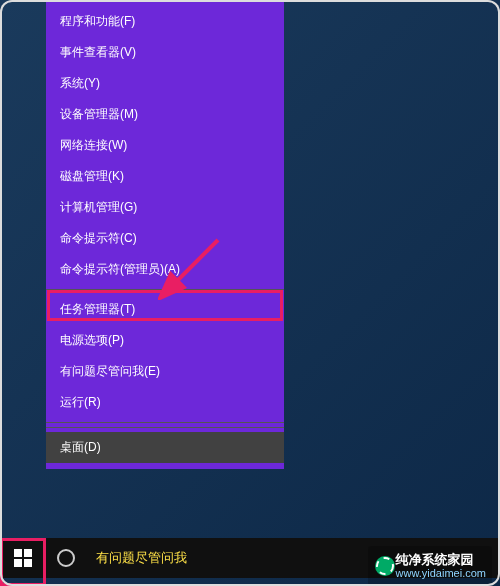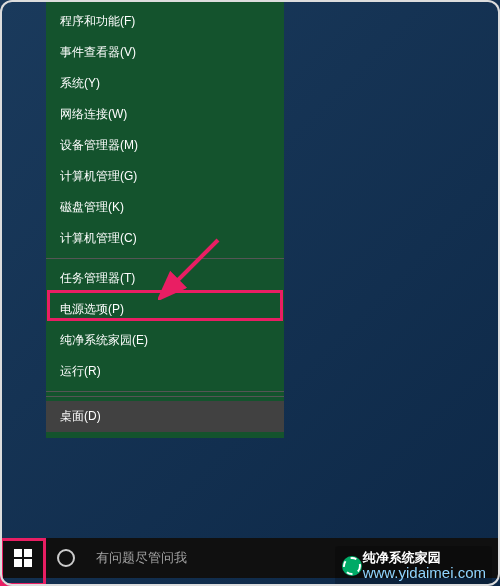--- a/index.html
+++ b/index.html
@@ -9,21 +9,21 @@
       background: linear-gradient(135deg, #1a3a5c 0%, #0d2847 100%);
       font-family: "Microsoft YaHei", sans-serif;
       position: relative;
       overflow: hidden;
     }
     .context-menu {
       position: absolute;
       left: 46px;
       top: 0;
       width: 238px;
-      background: #14532d;
+      background: #6d28d9;
       color: #ffffff;
       padding: 6px 0;
     }
     .menu-item {
       padding: 7px 14px;
       font-size: 12px;
       cursor: pointer;
       display: flex;
       align-items: center;
       justify-content: space-between;
@@ -97,21 +97,21 @@
       height: 18px;
       border: 2px solid #ccc;
       border-radius: 50%;
     }
     .search-box {
       flex: 1;
       height: 40px;
       display: flex;
       align-items: center;
       padding: 4px 10px;
-      color: #a3a3a3;
+      color: #fde047;
       font-size: 13px;
       cursor: text;
     }
     .watermark {
       position: absolute;
       right: 8px;
       bottom: 0;
       height: 40px;
       display: flex;
       align-items: center;
@@ -124,21 +124,21 @@
     .watermark-logo {
       width: 22px;
       height: 22px;
       border-radius: 4px;
       display: flex;
       align-items: center;
       justify-content: center;
     }
     .watermark-text { line-height: 1.1; }
     .watermark-main { font-size: 13px; font-weight: bold; }
-    .watermark-sub { font-size: 15px; color: #8fd4ff; }
+    .watermark-sub { font-size: 11px; color: #8fd4ff; }
     .rounded-border {
       position: absolute;
       inset: 0;
       border-radius: 12px;
       box-shadow: inset 0 0 0 2px #ddd;
       pointer-events: none;
     }
   </style>
 </head>
 <body>
@@ -147,43 +147,46 @@
   <div class="menu-item">
       <span>程序和功能(F)</span>
     </div>
   <div class="menu-item">
       <span>事件查看器(V)</span>
     </div>
   <div class="menu-item">
       <span>系统(Y)</span>
     </div>
   <div class="menu-item">
+      <span>设备管理器(M)</span>
+    </div>
+  <div class="menu-item">
       <span>网络连接(W)</span>
     </div>
   <div class="menu-item">
-      <span>设备管理器(M)</span>
+      <span>磁盘管理(K)</span>
     </div>
   <div class="menu-item">
       <span>计算机管理(G)</span>
     </div>
   <div class="menu-item">
-      <span>磁盘管理(K)</span>
-    </div>
-  <div class="menu-item">
-      <span>计算机管理(C)</span>
+      <span>命令提示符(C)</span>
+    </div>
+  <div class="menu-item">
+      <span>命令提示符(管理员)(A)</span>
     </div>
   <div class="separator"></div>
   <div class="menu-item">
       <span>任务管理器(T)</span>
     </div>
   <div class="menu-item">
       <span>电源选项(P)</span>
     </div>
   <div class="menu-item">
-      <span>纯净系统家园(E)</span>
+      <span>有问题尽管问我(E)</span>
     </div>
   <div class="menu-item">
       <span>运行(R)</span>
     </div>
   <div class="separator"></div>
   <div class="separator"></div>
   <div class="menu-item hovered">
       <span>桌面(D)</span>
     </div>
 </div>

